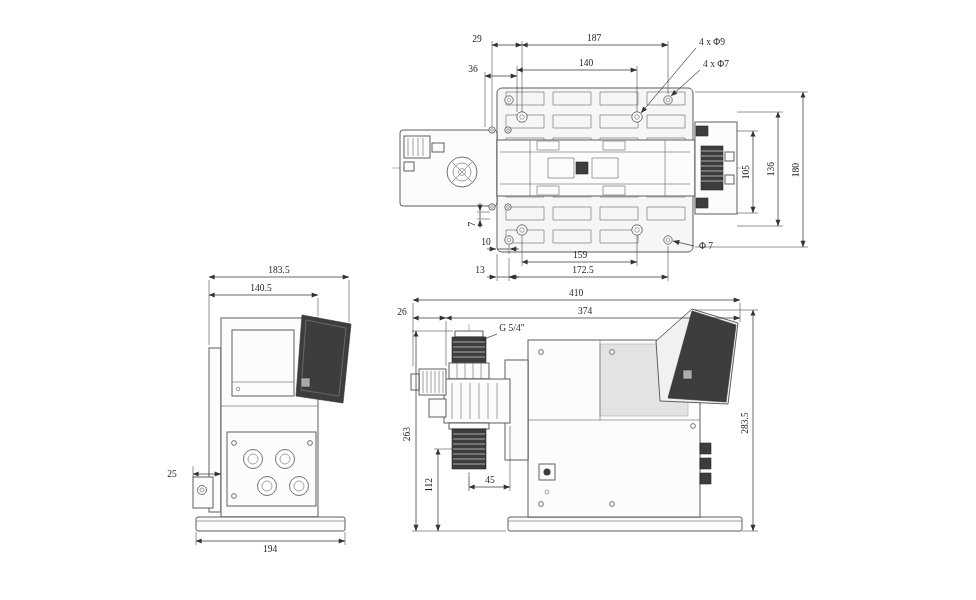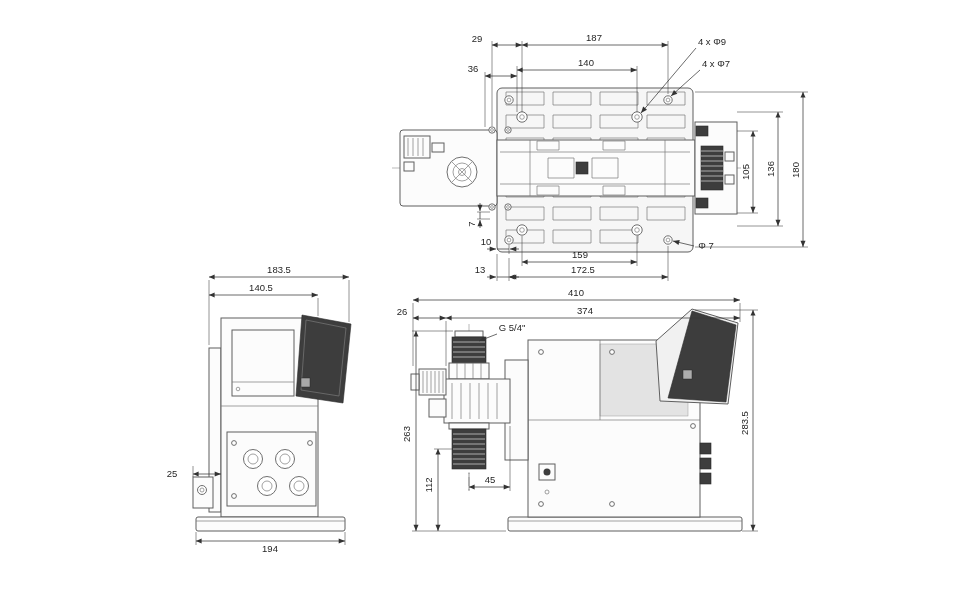--- a/index.html
+++ b/index.html
@@ -1,17 +1,17 @@
 <!DOCTYPE html>
 <html><head>
 <meta charset="utf-8">
 <style>
   html,body{margin:0;padding:0;background:#fff;}
   .canvas{position:relative;width:880px;height:600px;background:#fff;overflow:hidden;
-          font-family:Liberation Sans, sans-serif;}
+          font-family:Liberation Serif, serif;}
   svg{display:block;}
   .shape{fill:#fcfcfc;stroke:#5f5f5f;stroke-width:1;}
   .plate{fill:#f6f6f6;stroke:#5f5f5f;stroke-width:1;}
   .det{fill:none;stroke:#7a7a7a;stroke-width:.7;}
   .dark{fill:#3d3d3d;stroke:#2a2a2a;stroke-width:.6;}
   .rib{stroke:#c9c9c9;stroke-width:.8;fill:none;}
   .hole{fill:#ffffff;stroke:#5f5f5f;stroke-width:.9;}
   .shade{fill:#e3e3e3;stroke:#9a9a9a;stroke-width:.5;}
   .dim{stroke:#3a3a3a;stroke-width:.75;fill:none;}
   .ext{stroke:#3a3a3a;stroke-width:.55;fill:none;}

